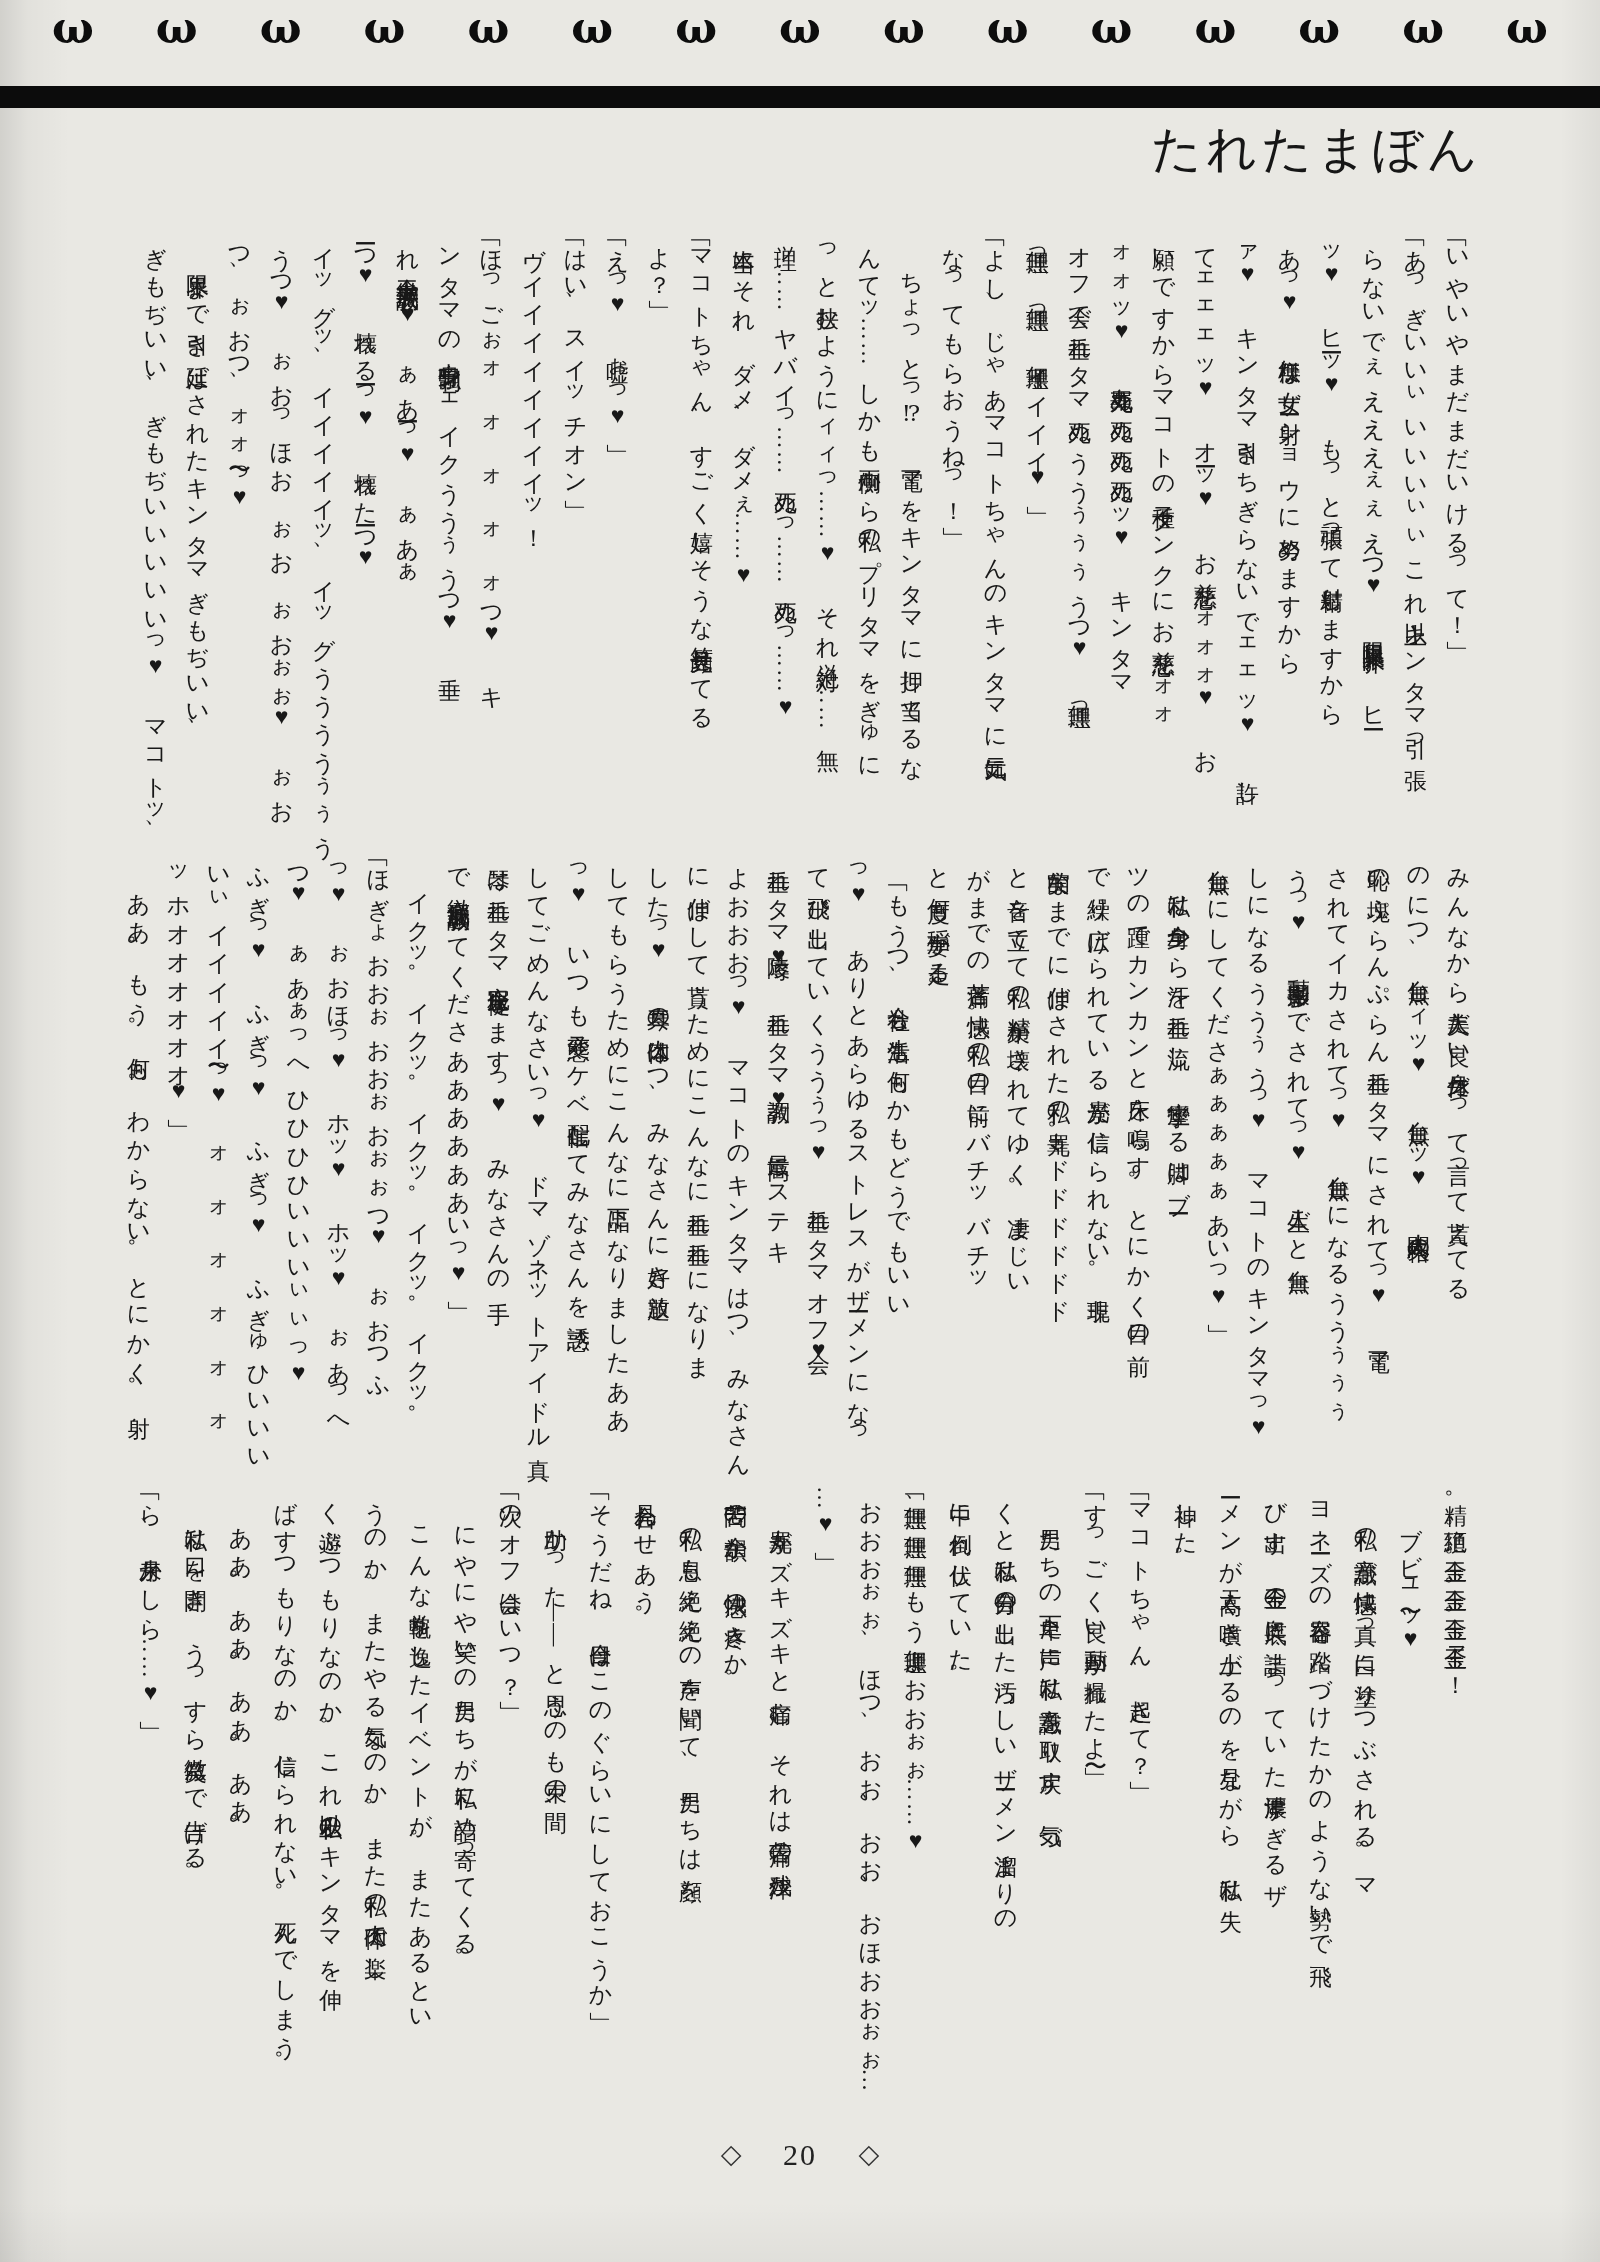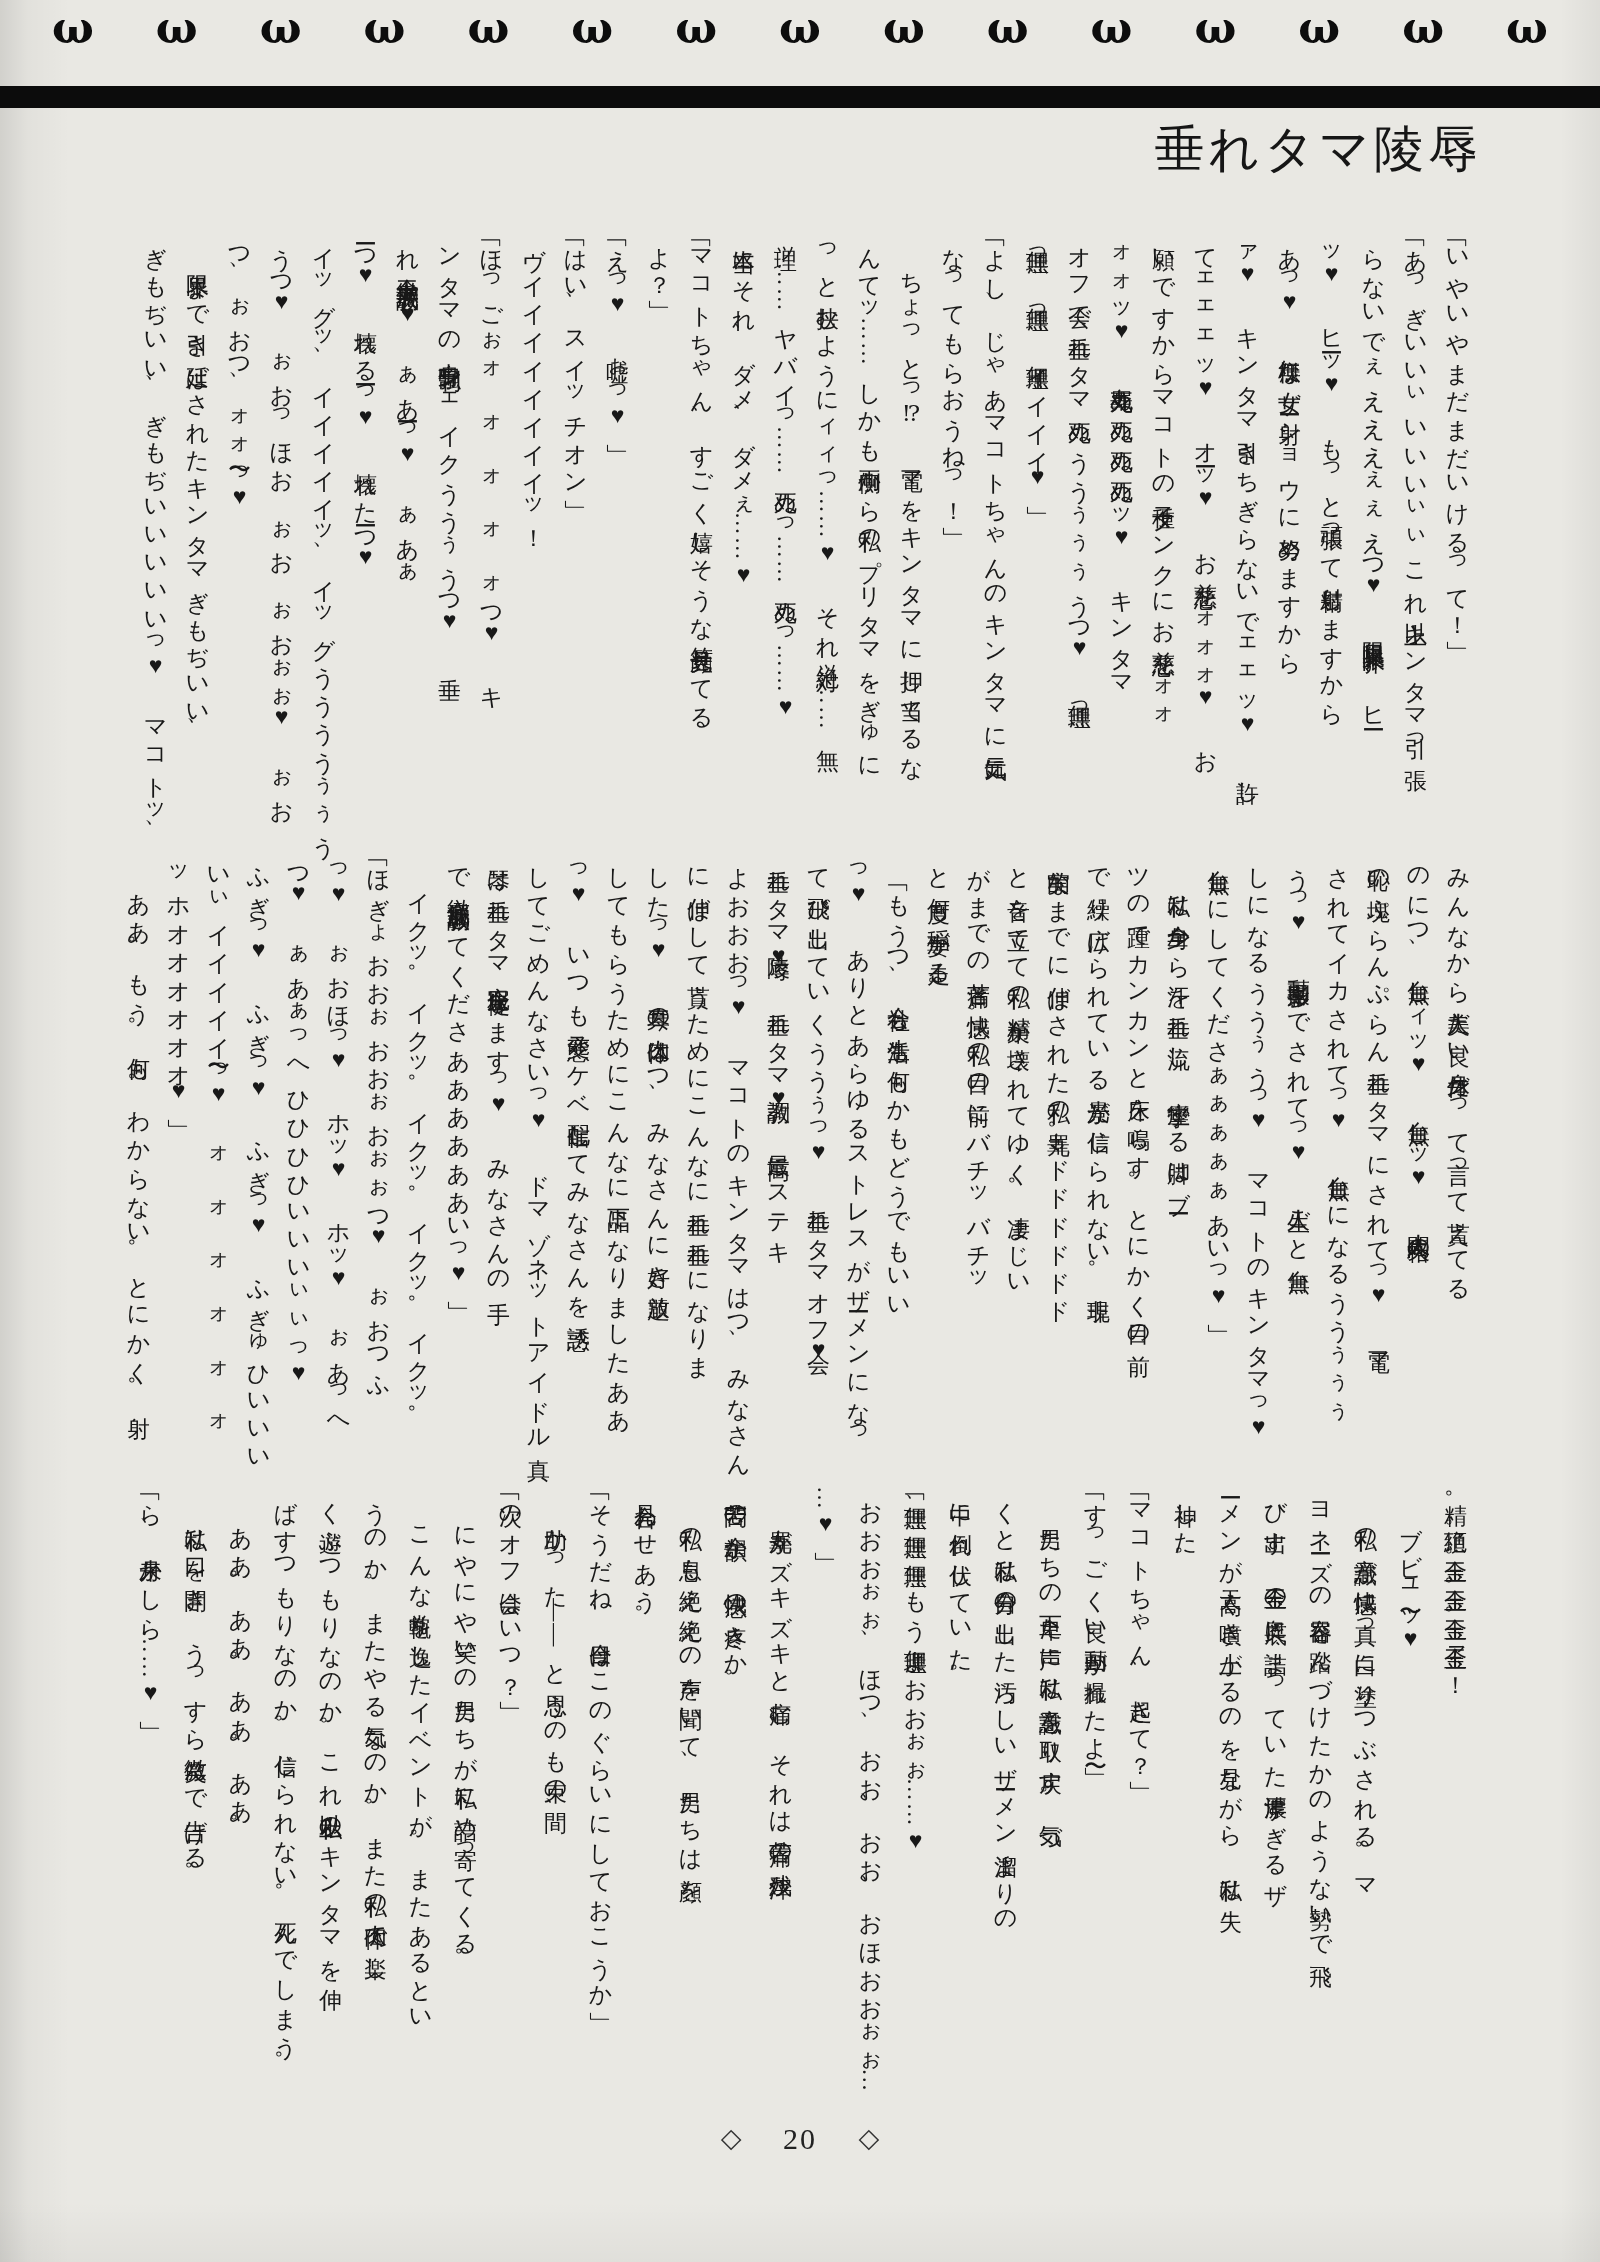--- a/index.html
+++ b/index.html
@@ -49,21 +49,21 @@
   .block-top p  { line-height:42px; }
   .block-middle { top:852px; right:122px; height:612px; }
   .block-middle p { line-height:40px; }
   .block-bottom { top:1486px; right:122px; height:618px; }
   .block-bottom p { line-height:45px; }
   .footer {
     position:absolute; top:2122px; left:0; width:1600px;
     text-align:center; font-size:30px; color:#222;
   }
   .footer .diamond { font-size:27px; position:relative; top:-2px; color:#333; }
-  .footer .num { display:inline-block; margin:0 34px; letter-spacing:2px; }
+  .footer .num { display:inline-block; margin:16px 34px; letter-spacing:2px; }
 </style>
 </head>
 <body>
 
 <div class="page">
 
   <div class="omega-row">
       <span>ω</span>
       <span>ω</span>
       <span>ω</span>
@@ -76,21 +76,21 @@
       <span>ω</span>
       <span>ω</span>
       <span>ω</span>
       <span>ω</span>
       <span>ω</span>
       <span>ω</span>
     </div>
 
   <div class="top-bar"></div>
 
-  <div class="page-title">垂れタマ陵辱</div>
+  <div class="page-title">たれたまぼん</div>
 
   <div class="vblock block-top">
       <p>「いやいやまだまだいけるって！」</p>
       <p>「あっぎいいぃいいいぃぃこれ以上キンタマ引っ張</p>
       <p>らないでぇえええぇぇえつ♥　限界限界限界ッ、ヒー</p>
       <p>ッ♥　ヒーッ♥　もっと頑張って射精しますから</p>
       <p>あっ♥　無様な女ザー射ショウに努めますから</p>
       <p>ァ♥　キンタマ引きちぎらないでェェッ♥　許し</p>
       <p>てェェェッ♥　オーッ♥　お慈悲をォォォ♥　お</p>
       <p>願いですからマコトの子種タンクにお慈悲をォォ</p>

